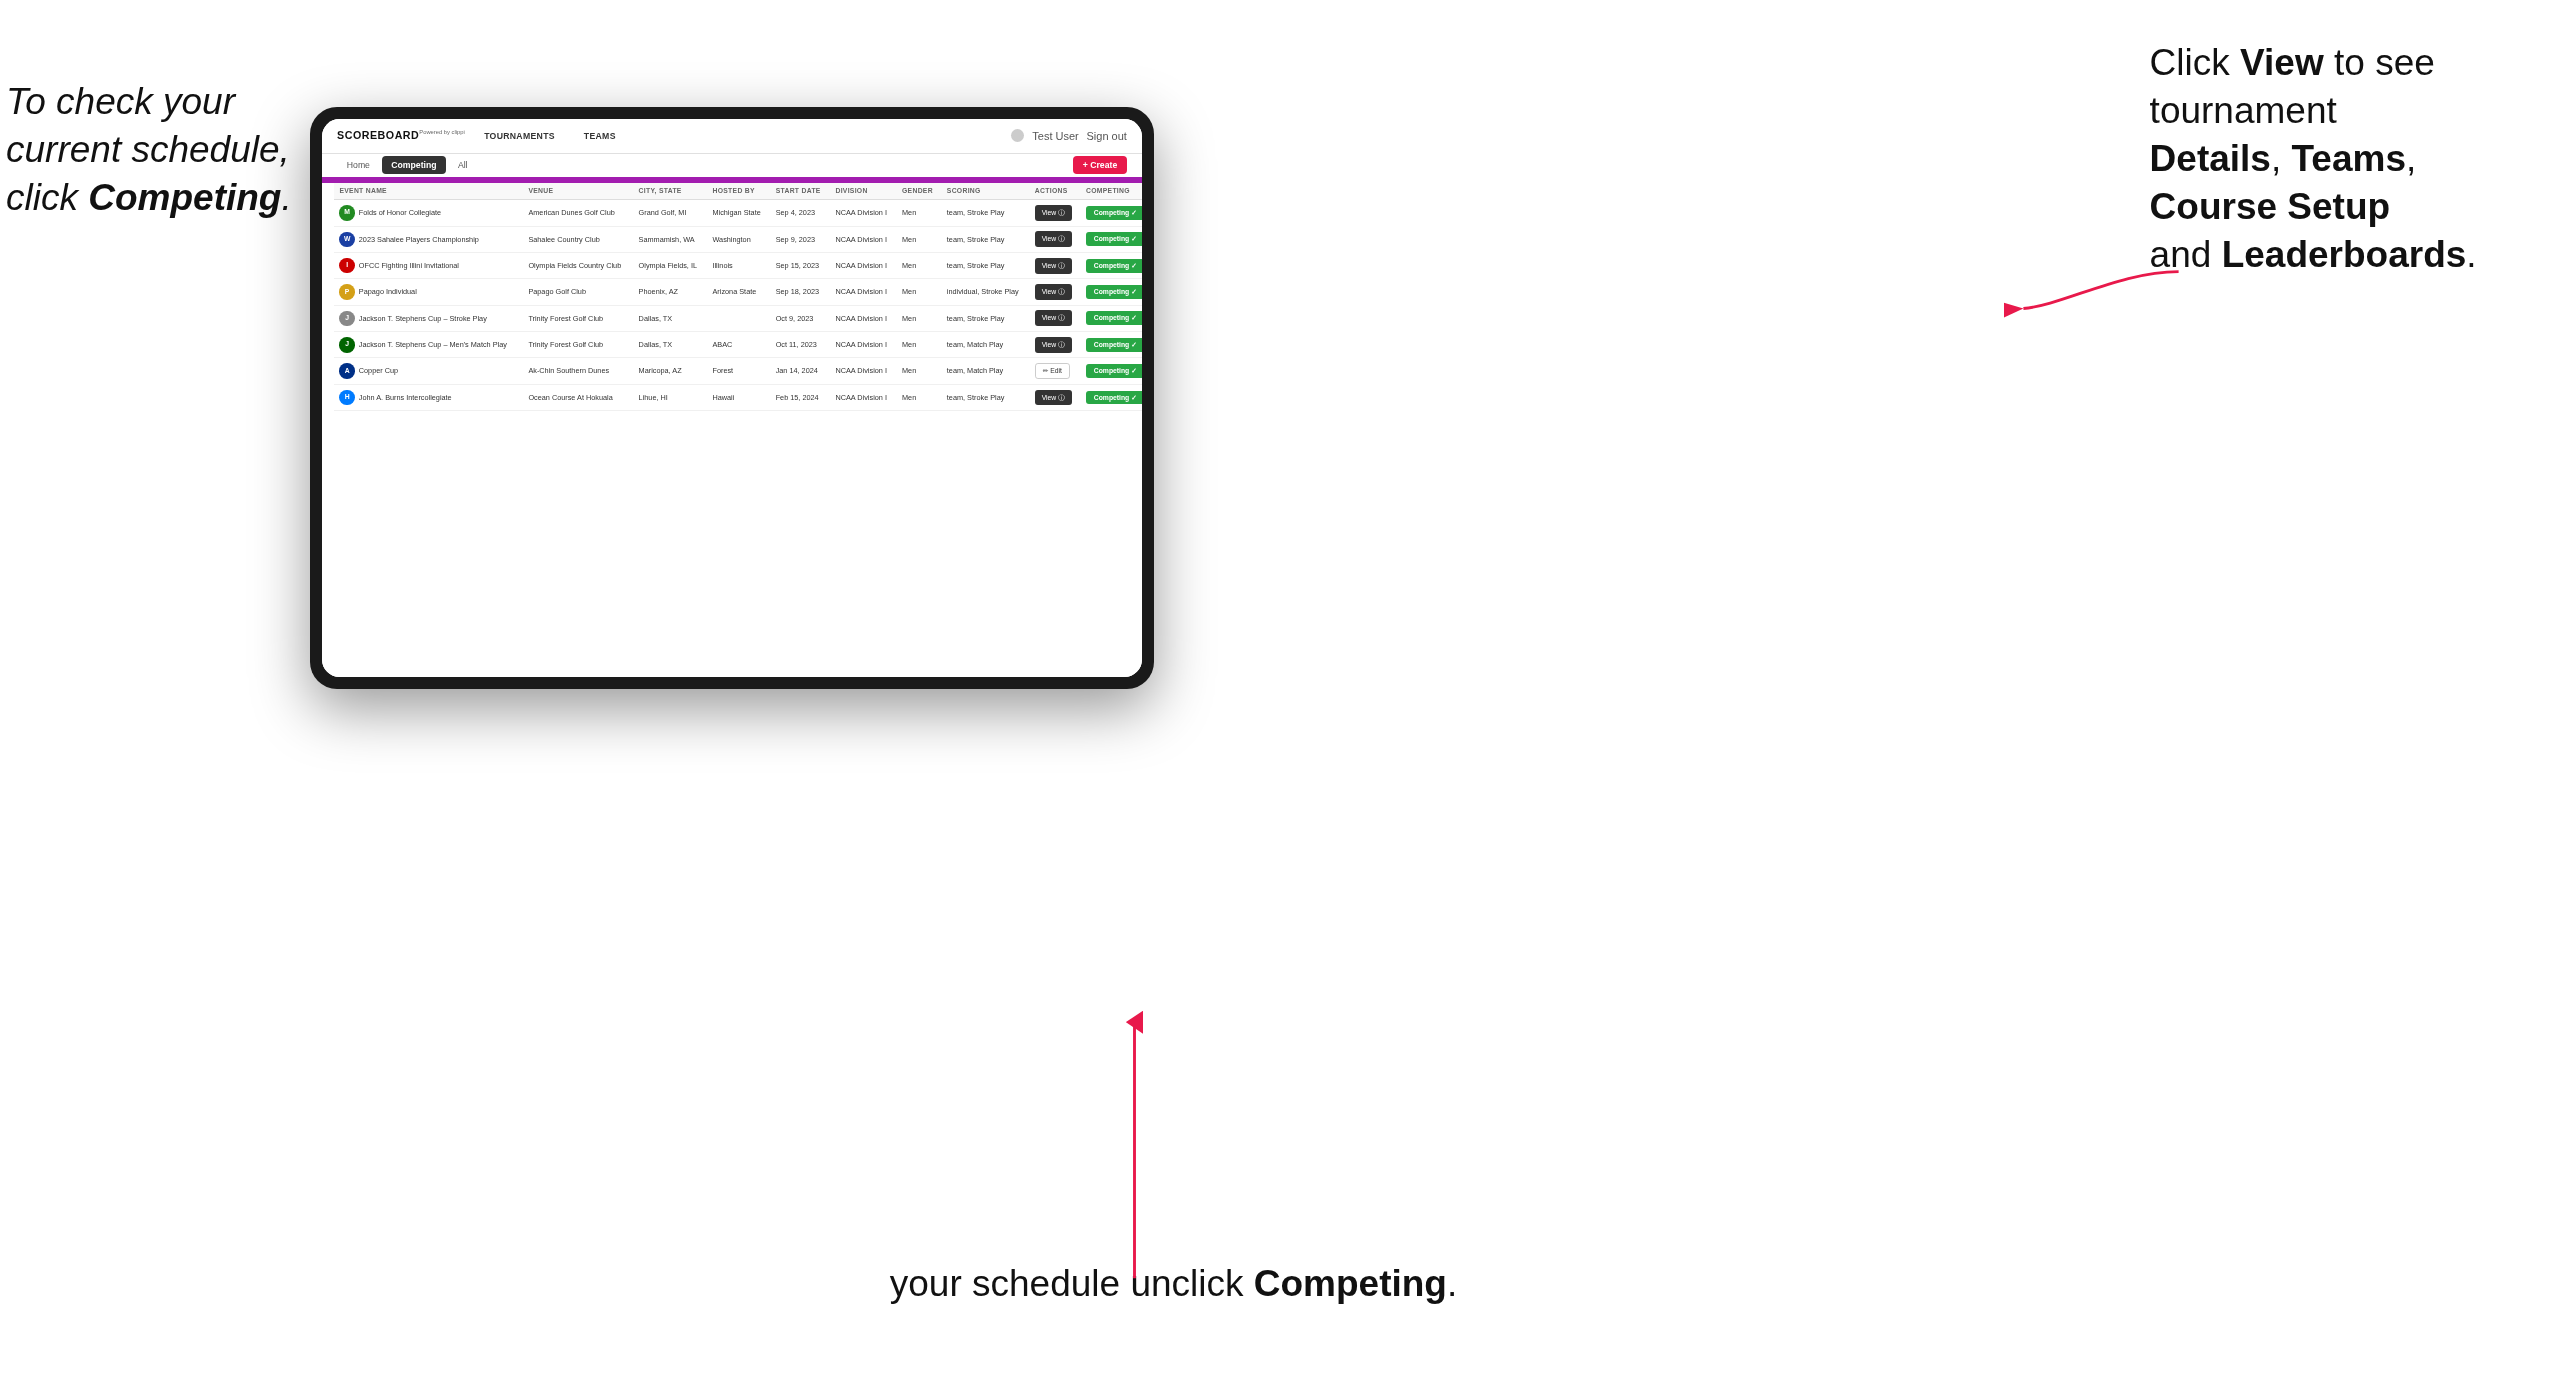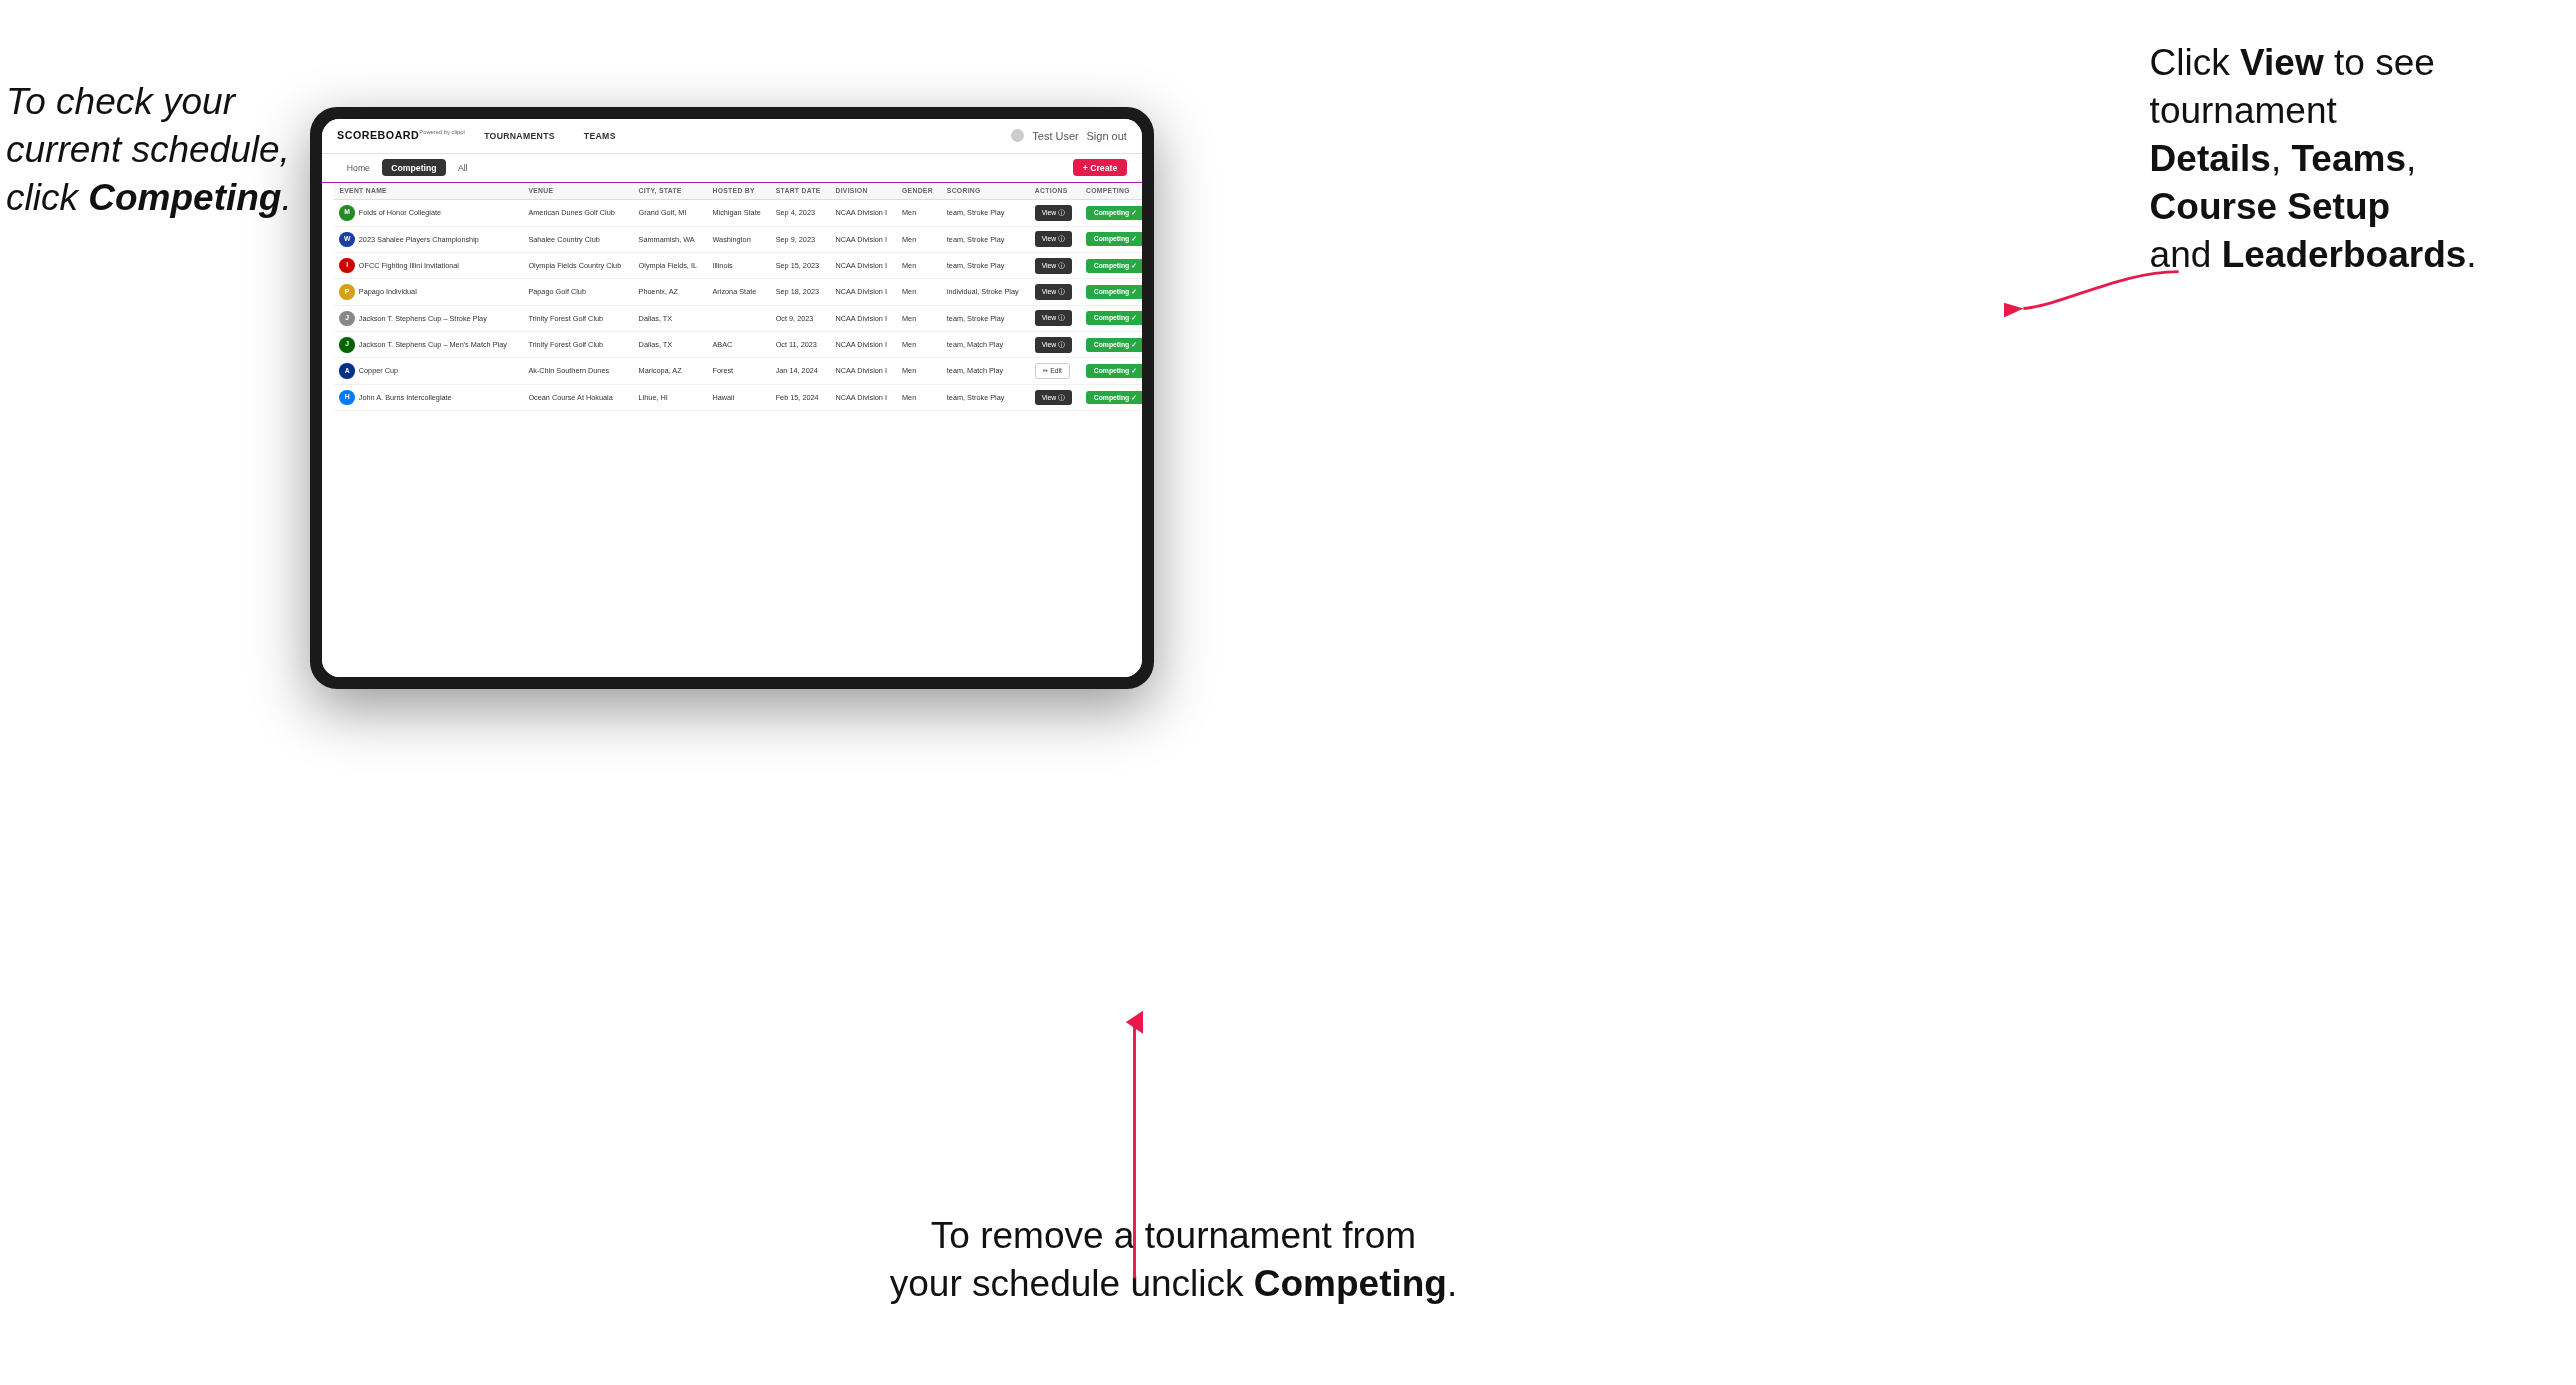--- a/index.html
+++ b/index.html
@@ -116,21 +116,21 @@
       display: inline-block;
     }
 
     
     .tab-bar {
       background: #ffffff;
       display: flex;
       align-items: center;
       padding: 0 15.5px;
       height: 29px;
-      border-bottom: 1px solid #a21caf;
+      border-bottom: 6px solid #a21caf;
       flex-shrink: 0;
       justify-content: space-between;
     }
     .tabs {
       display: flex;
       gap: 1.9px;
     }
     .tab {
       font-size: 8.7px;
       padding: 3.9px 9.7px;
@@ -264,21 +264,21 @@
 
 <div class="annotation annotation-top-right">
   <span>Click </span><strong>View</strong><span> to see</span><br>
   <span>tournament</span><br>
   <strong>Details</strong><span>, </span><strong>Teams</strong><span>,</span><br>
   <strong>Course Setup</strong><br>
   <span>and </span><strong>Leaderboards</strong><span>.</span>
 </div>
 
 <div class="annotation annotation-bottom">
-  <span>To remove a tournament from</span><br>
+  <br>
   <span>your schedule unclick </span><strong>Competing</strong><span>.</span>
 </div>
 
 <svg class="arrow-svg" style="top:223px;left:281px;width:272px;height:78px;" viewBox="0 0 280 80">
   <defs>
     <marker id="arrowhead1" markerWidth="8" markerHeight="6" refX="8" refY="3" orient="auto">
       <polygon points="0 0, 8 3, 0 6" fill="#e8194b"></polygon>
     </marker>
   </defs>
   <path d="M 60 20 C 120 20, 200 50, 265 55" stroke="#e8194b" stroke-width="3" fill="none" marker-end="url(#arrowhead1)"></path>

